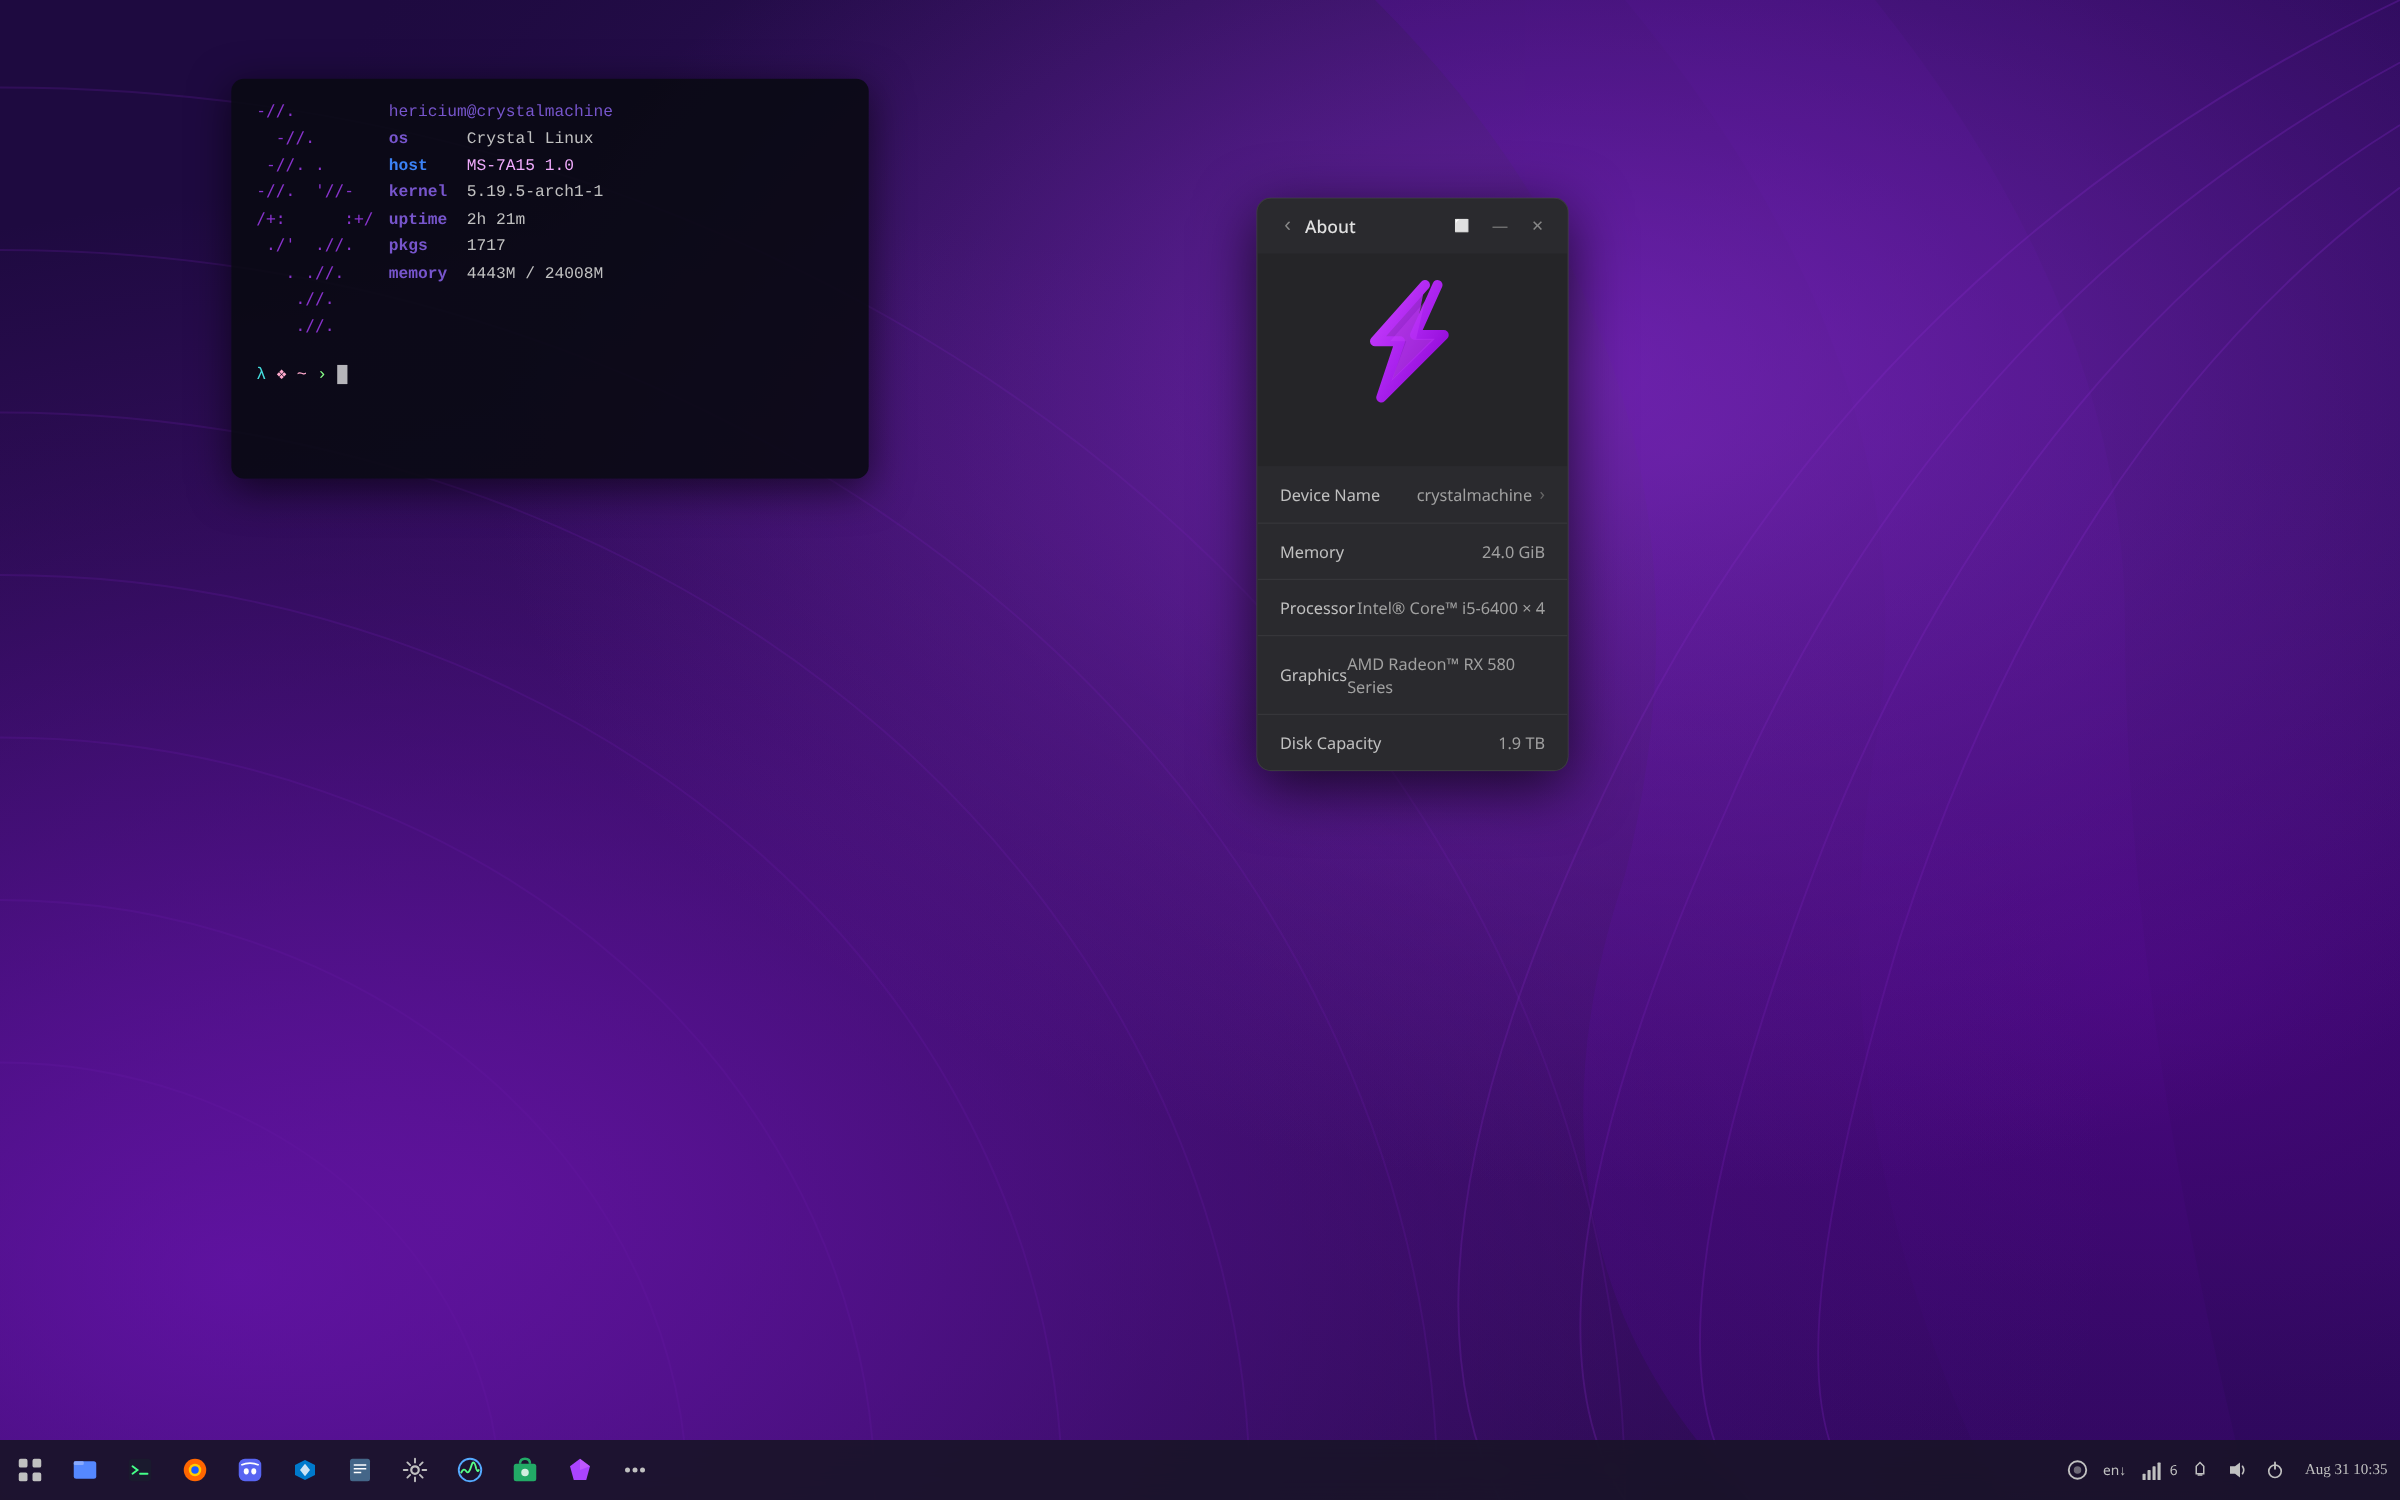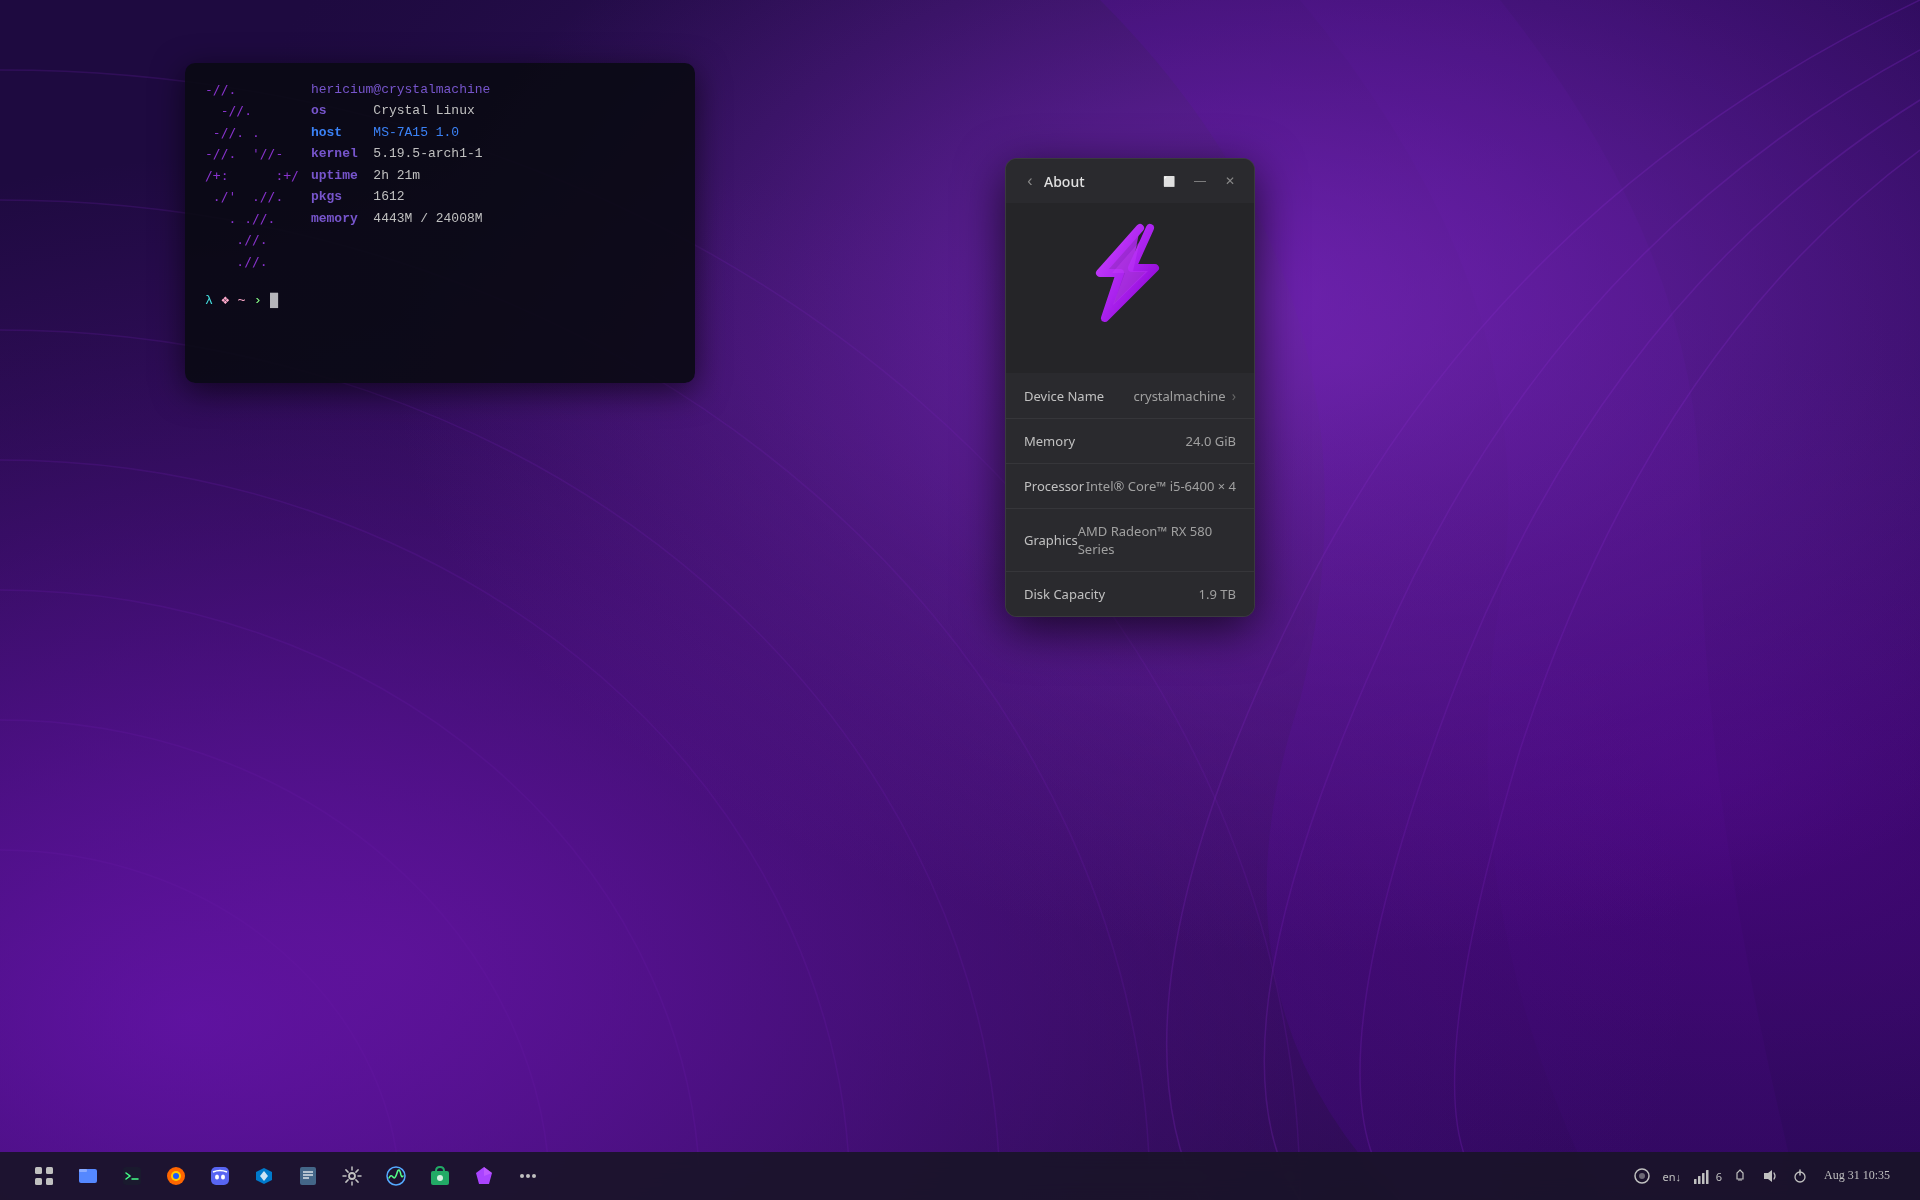--- a/index.html
+++ b/index.html
@@ -183,21 +183,21 @@
     
     .taskbar {
       position: absolute;
       bottom: 0;
       left: 0;
       right: 0;
       height: 48px;
       background: rgba(25, 20, 40, 0.92);
       display: flex;
       align-items: center;
-      padding: 0 24px;
+      padding: 0 4px;
       backdrop-filter: blur(10px);
     }
 
     .taskbar-left {
       display: flex;
       align-items: center;
       gap: 4px;
     }
 
     .taskbar-icon {
@@ -304,24 +304,24 @@
 -//.  '//-
 /+:      :+/
  ./'  .//. 
    . .//.  
     .//.   
     .//.   </div>
 
       <div style="font-family: 'Courier New', monospace; font-size: 13px; line-height: 1.65;">
         <div><span style="color:#7755cc;">hericium@crystalmachine</span></div>
         <div><span style="color:#7755cc; font-weight:bold;">os</span>&nbsp;&nbsp;&nbsp;&nbsp;&nbsp;&nbsp;<span style="color:#c0c0c0;">Crystal Linux</span></div>
-        <div><span style="color:#3b82f6; font-weight:bold;">host</span>&nbsp;&nbsp;&nbsp;&nbsp;<span style="color:#3b82f6;">MS-7A15 1.0</span></div>
+        <div><span style="color:#3b82f6; font-weight:bold;">host</span>&nbsp;&nbsp;&nbsp;&nbsp;<span style="color:#f0abfc;">MS-7A15 1.0</span></div>
         <div><span style="color:#7755cc; font-weight:bold;">kernel</span>&nbsp;&nbsp;<span style="color:#c0c0c0;">5.19.5-arch1-1</span></div>
         <div><span style="color:#7755cc; font-weight:bold;text-align:right;">uptime</span>&nbsp;&nbsp;<span style="color:#c0c0c0;">2h 21m</span></div>
-        <div><span style="color:#7755cc; font-weight:bold;">pkgs</span>&nbsp;&nbsp;&nbsp;&nbsp;<span style="color:#c0c0c0;">1612</span></div>
+        <div><span style="color:#7755cc; font-weight:bold;">pkgs</span>&nbsp;&nbsp;&nbsp;&nbsp;<span style="color:#c0c0c0;">1717</span></div>
         <div><span style="color:#7755cc; font-weight:bold;">memory</span>&nbsp;&nbsp;<span style="color:#c0c0c0;">4443M / 24008M</span></div>
       </div>
     </div>
 
     <div class="terminal-prompt">
       <span style="color:#44dddd;">λ</span>
       <span style="color:#ffaacc;"> ❖ ~</span>
       <span style="color:#88ff88;"> ›</span>
       <span style="color:#ffffff; opacity:0.7;">█</span>
     </div>

